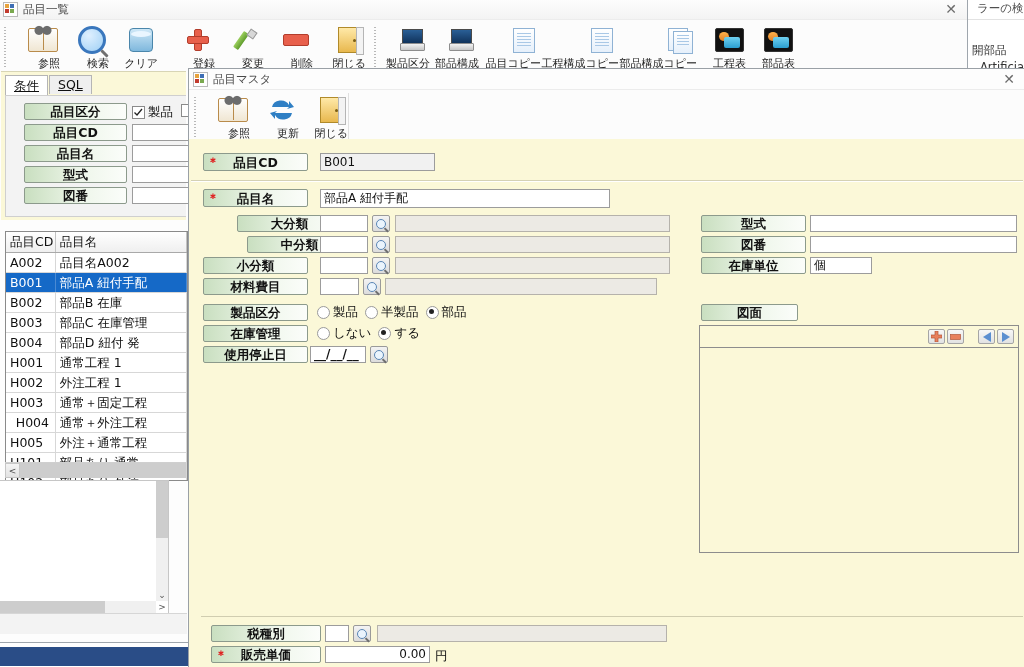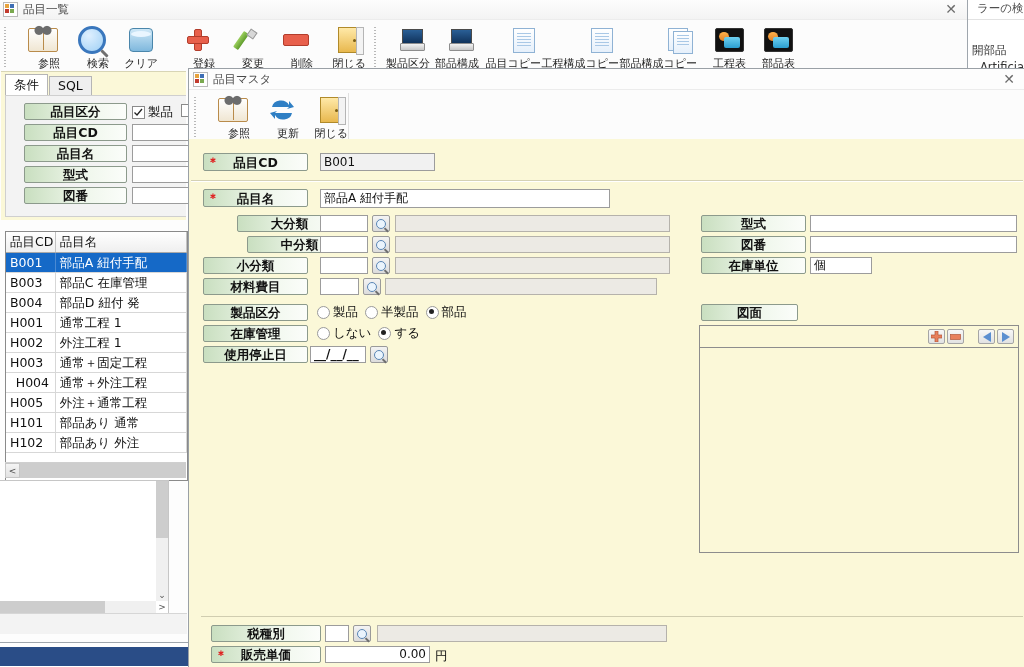--- a/index.html
+++ b/index.html
@@ -79,21 +79,21 @@
       border:1px solid #9a9a9a;border-radius:2px;display:flex;align-items:center;justify-content:center;}
   .srch i{display:block;width:8px;height:8px;border:1.5px solid #5a86b5;border-radius:50%;position:relative;background:#eaf4fd;}
   .srch i:after{content:"";position:absolute;right:-4px;bottom:-3px;width:5px;height:1.5px;background:#6f6f6f;transform:rotate(45deg);}
   .radio{display:inline-flex;align-items:center;margin-right:7px;font-size:12.5px;}
   .radio b{display:inline-block;width:11px;height:11px;border-radius:50%;border:1px solid #9a9a9a;background:#fff;margin-right:3px;position:relative;}
   .radio.on b:after{content:"";position:absolute;left:2px;top:2px;width:5px;height:5px;border-radius:50%;background:#222;}
   .chk{display:inline-flex;align-items:center;font-size:12.5px;}
   .chk b{display:inline-block;width:11px;height:11px;border:1px solid #8a8a8a;background:#fff;margin-right:3px;position:relative;}
   .chk.on b:after{content:"";position:absolute;left:1px;top:-1px;font-size:11px;line-height:11px;color:#222;}
   
-  .tabs{display:flex;align-items:flex-end;height:20px;}
+  .tabs{display:flex;align-items:flex-start;height:20px;text-decoration:underline;}
   .tab{height:18px;line-height:18px;padding:0 8px;font-size:12.5px;background:#efefef;border:1px solid #b5b5b5;border-bottom:none;margin-right:1px;color:#111;}
   .tab.active{background:#fff;height:20px;line-height:20px;font-weight:normal;}
   
   .gridhdr{display:flex;height:20px;background:linear-gradient(#fff,#efefef);border-bottom:1px solid #a9a9a9;}
   .gridhdr div{font-size:12.5px;line-height:20px;padding-left:4px;border-right:1px solid #c2c2c2;box-sizing:border-box;}
   .gridrow{display:flex;height:19px;border-bottom:1px solid #d7d7d7;}
   .gridrow div{font-size:12.5px;line-height:19px;padding-left:4px;border-right:1px solid #d7d7d7;box-sizing:border-box;overflow:hidden;white-space:nowrap;}
   .gridrow.sel{background:#1569c7;color:#fff;}
   .gridrow.sel div{border-right-color:#4a8ad3;}
   .sbh{height:15px;background:#e9e9e9;border-top:1px solid #cfcfcf;display:flex;align-items:center;}
@@ -250,23 +250,31 @@
       <div class="tf" style="position:absolute;left:126px;top:91px;width:80px;"></div>
     </div>
   </div>
 
   <div style="position:absolute;left:6px;top:232px;width:181px;height:248px;background:#fff;border:1px solid #8a8a8a;overflow:hidden;">
     <div class="gridhdr">
       <div style="width:60px;">品目CD</div>
       <div style="width:160px;">品目名</div>
     </div>
     <div id="grid-rows">
+        <div class="gridrow">
+          <div style="width: 60px;">A002</div>
+          <div style="width: 160px;">品目名A002</div>
+        </div>
         <div class="gridrow sel">
           <div style="width: 60px;">B001</div>
           <div style="width: 160px;">部品A 紐付手配</div>
+        </div>
+        <div class="gridrow">
+          <div style="width: 60px;">B002</div>
+          <div style="width: 160px;">部品B 在庫</div>
         </div>
         <div class="gridrow">
           <div style="width: 60px;">B003</div>
           <div style="width: 160px;">部品C 在庫管理</div>
         </div>
         <div class="gridrow">
           <div style="width: 60px;">B004</div>
           <div style="width: 160px;">部品D 紐付  発</div>
         </div>
         <div class="gridrow">

